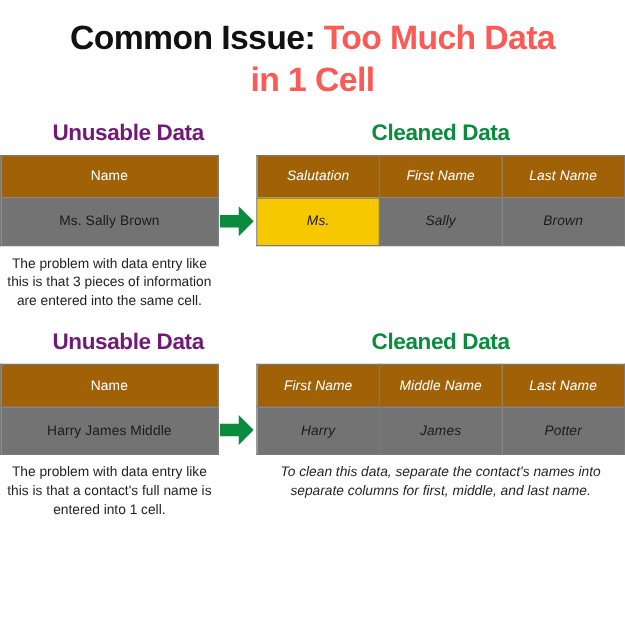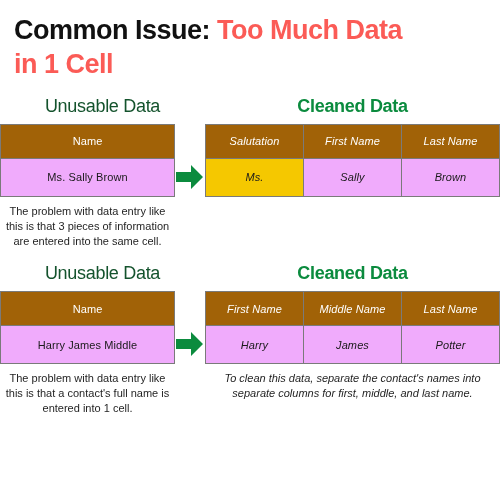--- a/index.html
+++ b/index.html
@@ -17,21 +17,21 @@
 
   .page {
     position: relative;
     width: 500px;
     height: 500px;
     box-sizing: border-box;
   }
 
   
   .title {
-    text-align: left;
+    text-align: center;
     font-size: 27px;
     font-weight: bold;
     line-height: 1.25;
     letter-spacing: -0.5px;
     padding: 14px 14px 0 14px;
     color: #111111;
   }
   .title .accent {
     color: #fb5b56;
   }
@@ -42,22 +42,22 @@
     margin-top: 14px;
   }
   .section-heads {
     display: flex;
     align-items: flex-end;
   }
   .head-left {
     width: 205px;
     text-align: center;
     font-size: 18px;
-    font-weight: normal;
-    color: #14532d;
+    font-weight: bold;
+    color: #701a75;
     letter-spacing: -0.3px;
   }
   .head-right {
     flex: 1;
     text-align: center;
     font-size: 18px;
     font-weight: bold;
     color: #0b8b3e;
     letter-spacing: -0.3px;
   }
@@ -94,21 +94,21 @@
     color: #ffffff;
     font-weight: normal;
     font-size: 11px;
     height: 33px;
     border: 1px solid #7a7a7a;
     padding: 0 2px;
     text-align: center;
     letter-spacing: 0.1px;
   }
   table.grid td {
-    background: #f0abfc;
+    background: #737373;
     color: #1a1a1a;
     font-size: 11px;
     height: 37px;
     border: 1px solid #7a7a7a;
     padding: 0 2px;
     text-align: center;
     letter-spacing: 0.1px;
   }
   table.grid td.highlight {
     background: #f5c800;

